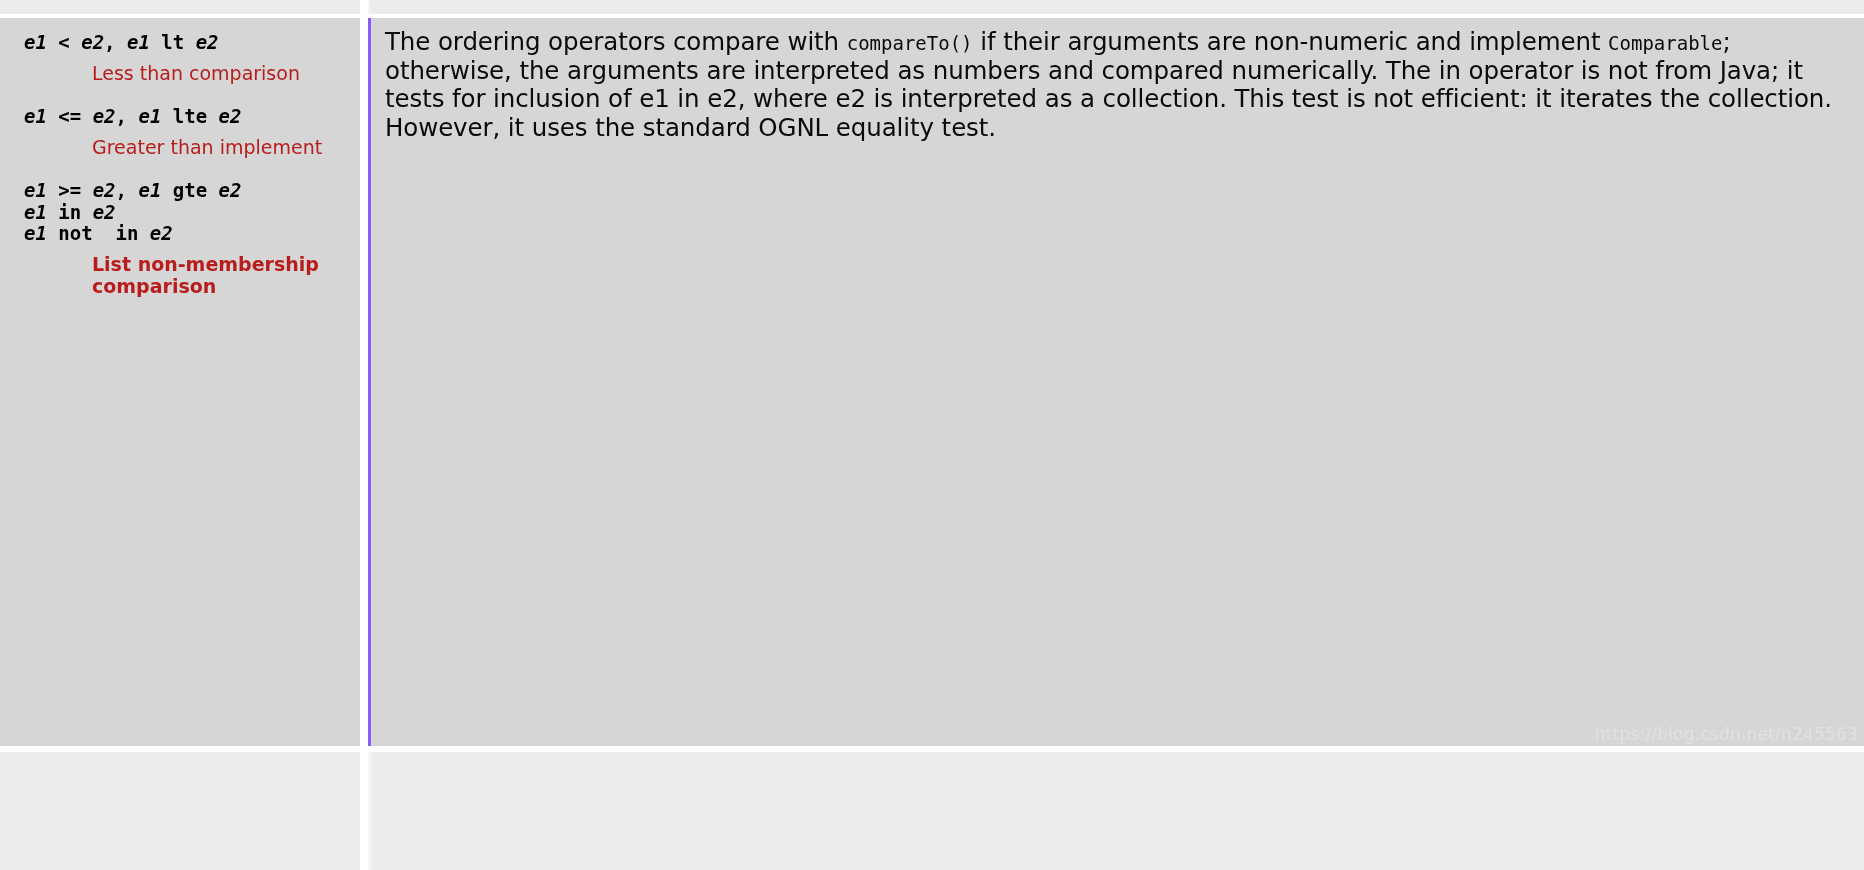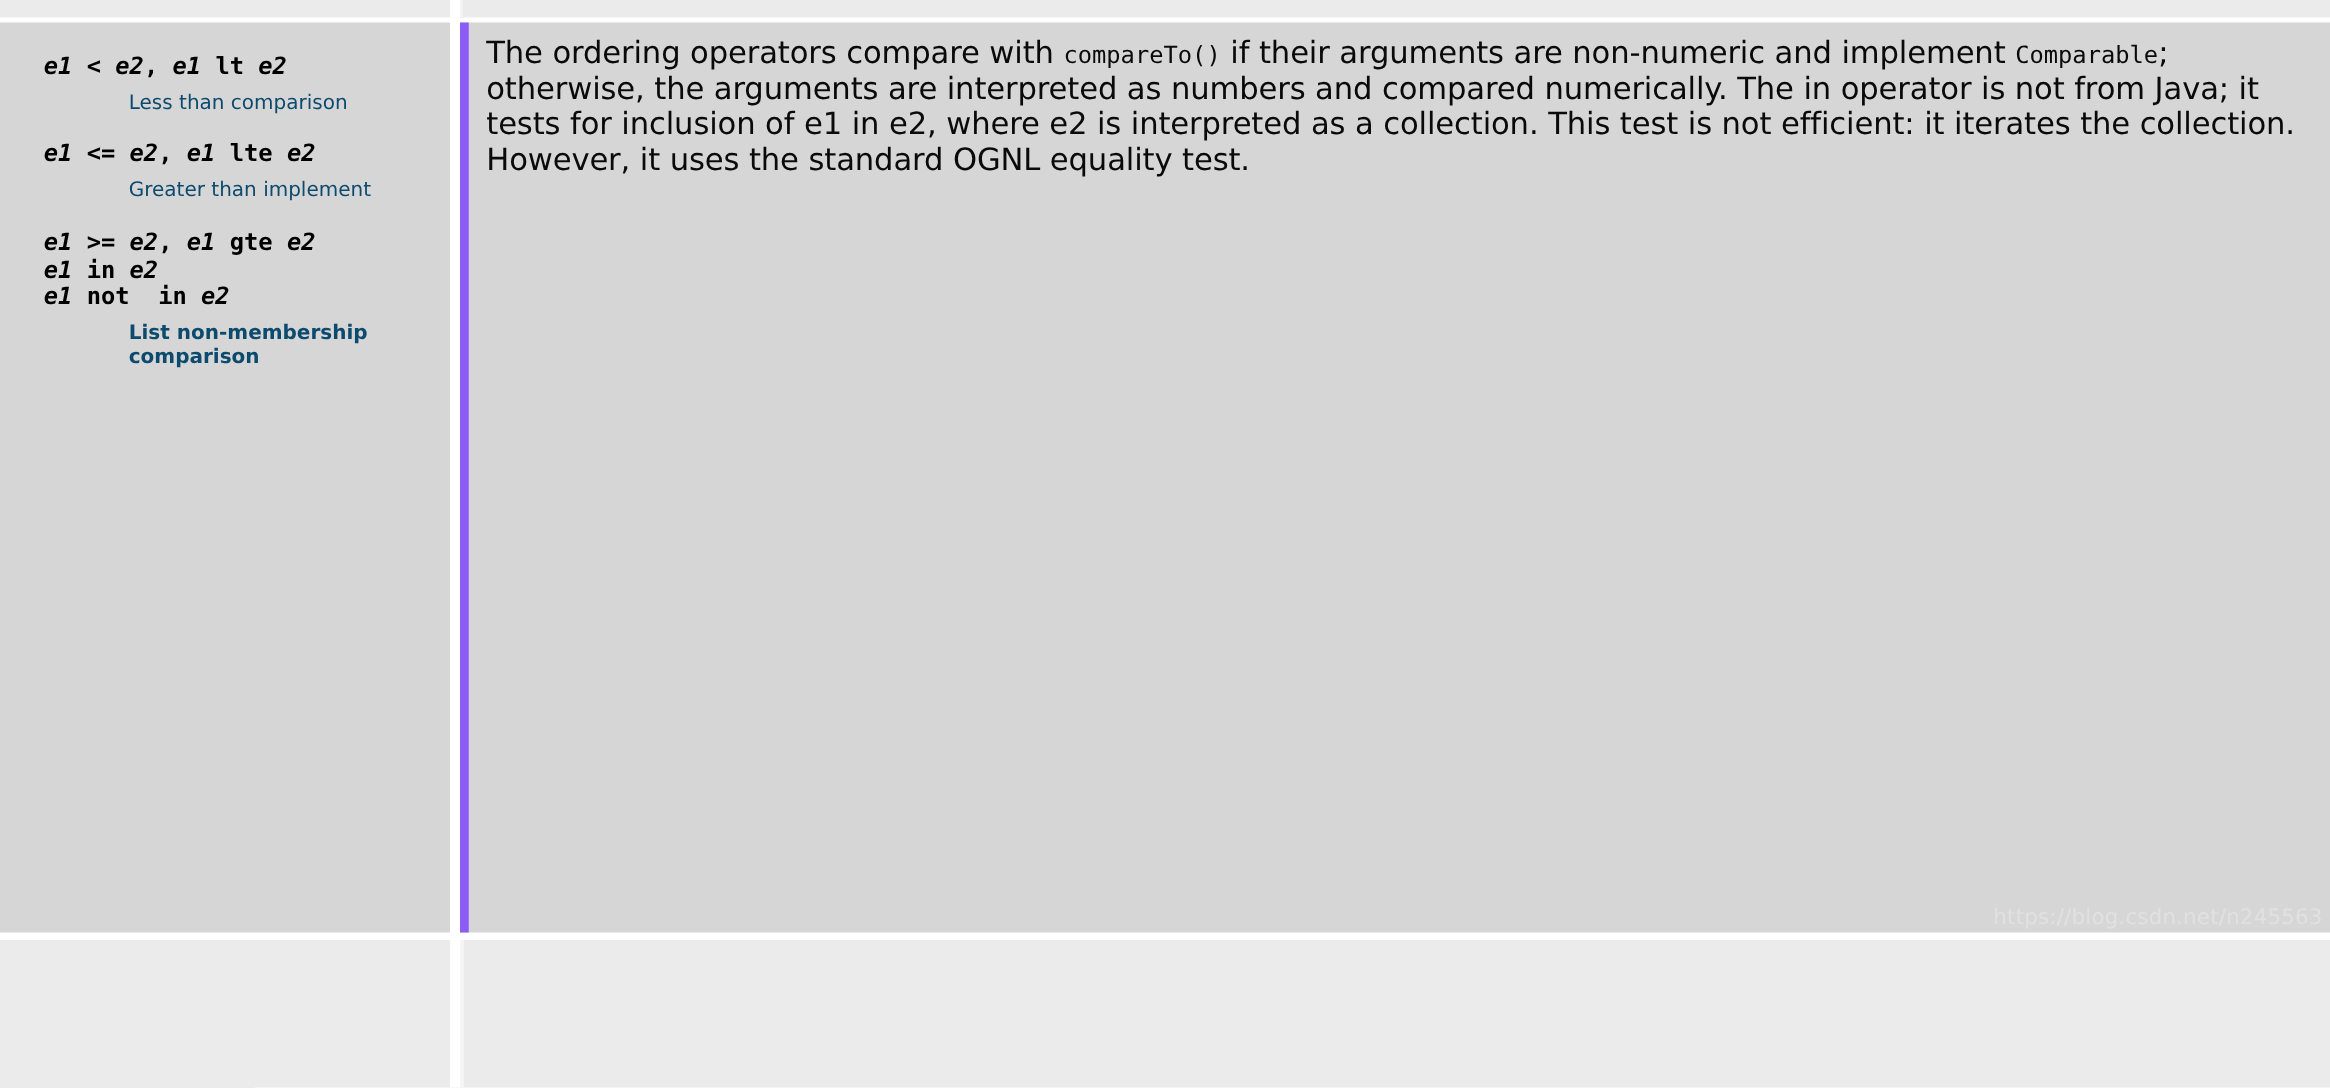--- a/index.html
+++ b/index.html
@@ -67,28 +67,28 @@
 
   .col-gap {
     width: 8px;
     background: #ffffff;
   }
 
   .col-desc {
     flex: 1;
     background: #d6d6d6;
     box-sizing: border-box;
-    border-left: 7px solid #8b5cf6;
+    border-left: 3px solid #8b5cf6;
     padding: 10px 14px 10px 14px;
     position: relative;
   }
 
   
   dl.deflist {
-    margin: 15px;
+    margin: 4px;
     padding: 0;
   }
   dl.deflist dt {
     margin: 0;
     padding: 0 0 0 20px;
     font-family: "DejaVu Sans Mono", monospace;
     font-size: 19px;
     font-weight: bold;
     color: #000000;
     line-height: 1.15;
@@ -99,23 +99,23 @@
     font-weight: bold;
   }
   dl.deflist dt .op {
     font-style: normal;
     font-weight: bold;
   }
   dl.deflist dd {
     margin: 0;
     padding: 8px 0 22px 88px;
     font-family: "DejaVu Sans", sans-serif;
-    font-size: 16px;
+    font-size: 19px;
     font-weight: normal;
-    color: #0c4a6e;
+    color: #b91c1c;
     line-height: 1.16;
     max-width: 250px;
   }
   dl.deflist dd.last {
     padding-bottom: 6px;
     font-weight: bold;
   }
 
   
   .desc-para {

